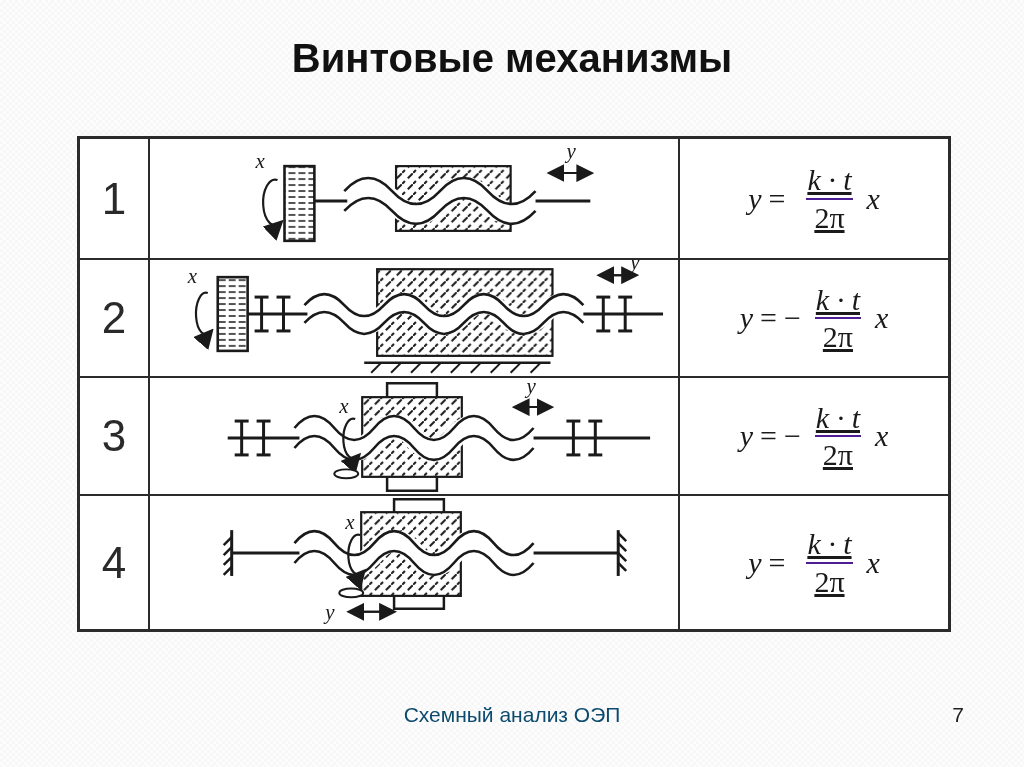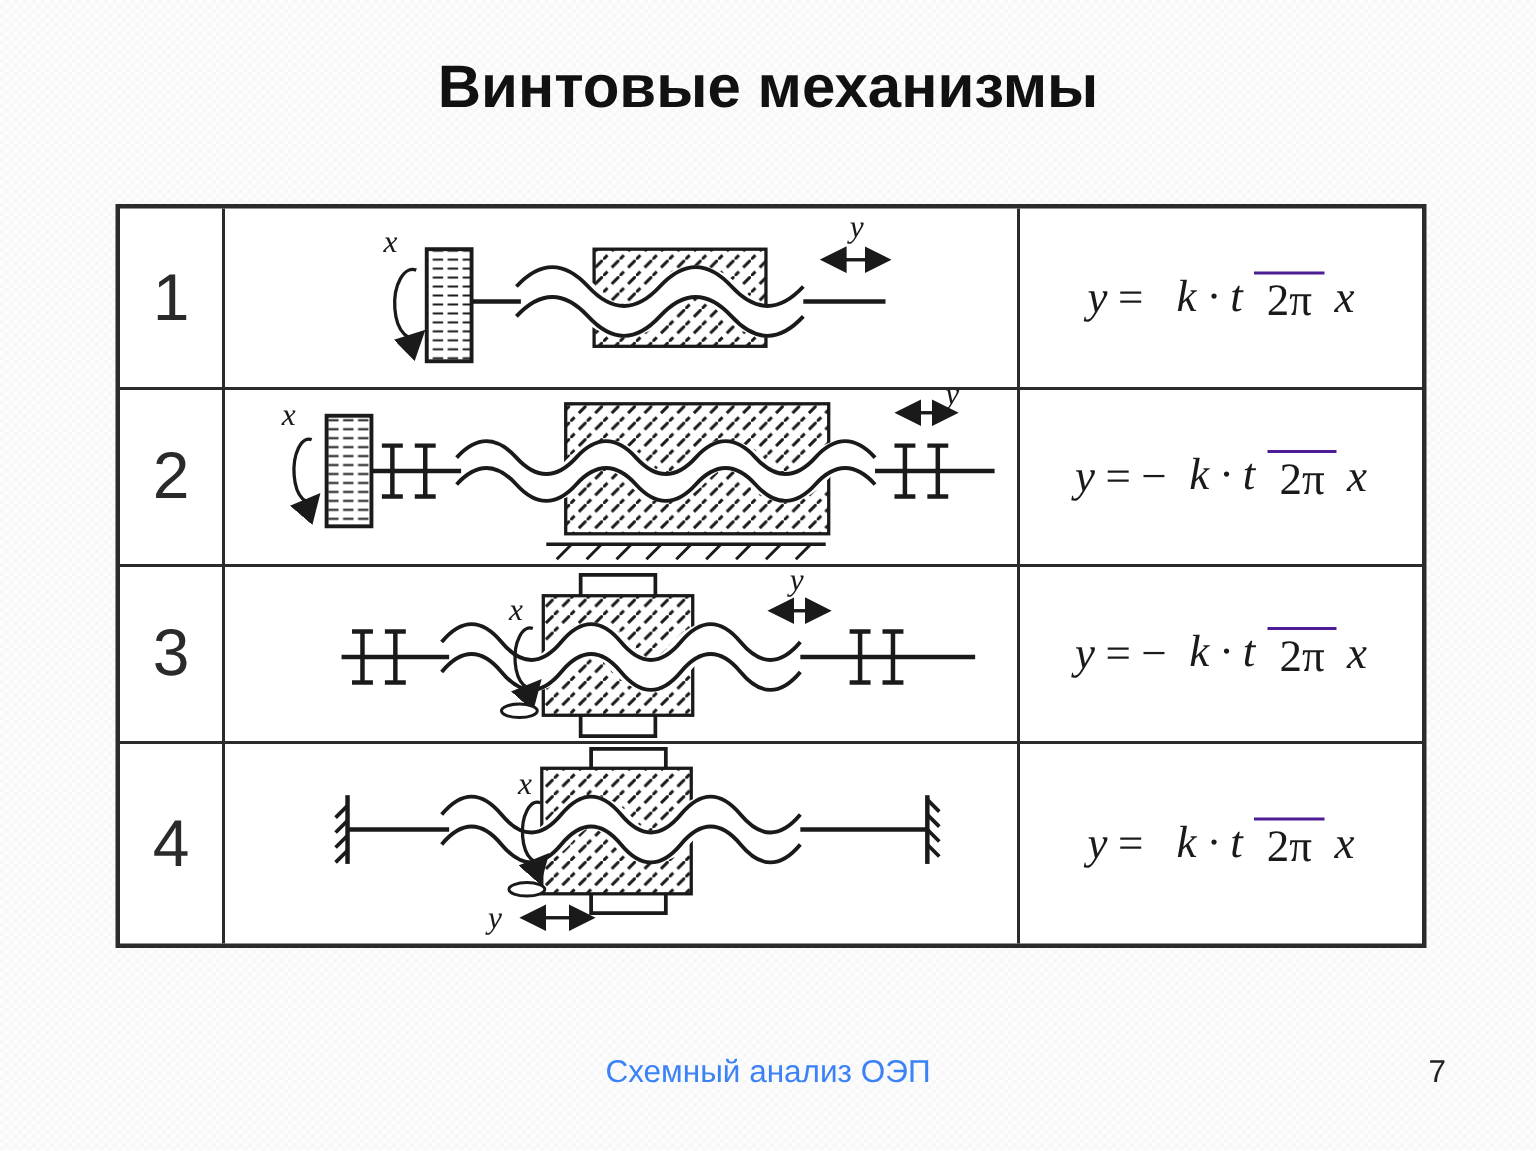--- a/index.html
+++ b/index.html
@@ -33,26 +33,26 @@
   .cell.last-col{border-right:none;}
   .cell.last-row{border-bottom:none;}
   .num-cell{font-size:44px;color:#2a2a2a;font-family:"Liberation Sans",sans-serif;}
   .diagram-cell{padding:0;}
   .diagram-cell svg{display:block;}
   .formula{
     font-family:"Liberation Serif",serif;font-size:30px;color:#1a1a1a;
     display:flex;align-items:center;gap:7px;white-space:nowrap;
   }
   .formula .it{font-style:italic;}
-  .frac{display:inline-flex;flex-direction:row;align-items:center;vertical-align:middle;}
+  .frac{display:inline-flex;flex-direction:column;align-items:center;vertical-align:middle;text-decoration:underline;}
   .frac .fnum{padding:0 8px 2px 8px;line-height:1.05;}
   .frac .fden{border-top:2px solid #4c1d95;padding:2px 8px 0 8px;line-height:1.05;}
   .footer-text{
     position:absolute;top:703px;left:50%;transform:translateX(-50%);
-    font-size:21px;color:#3b82f6;
+    font-size:21px;color:#0c4a6e;
   }
   .page-number{
     position:absolute;top:703px;right:60px;font-size:21px;color:#222;
   }
   svg text.lbl{font-family:"Liberation Serif",serif;font-style:italic;font-size:21px;fill:#1a1a1a;}
   svg .stroke{stroke:#1a1a1a;fill:none;}
 </style>
 </head>
 <body>
 

